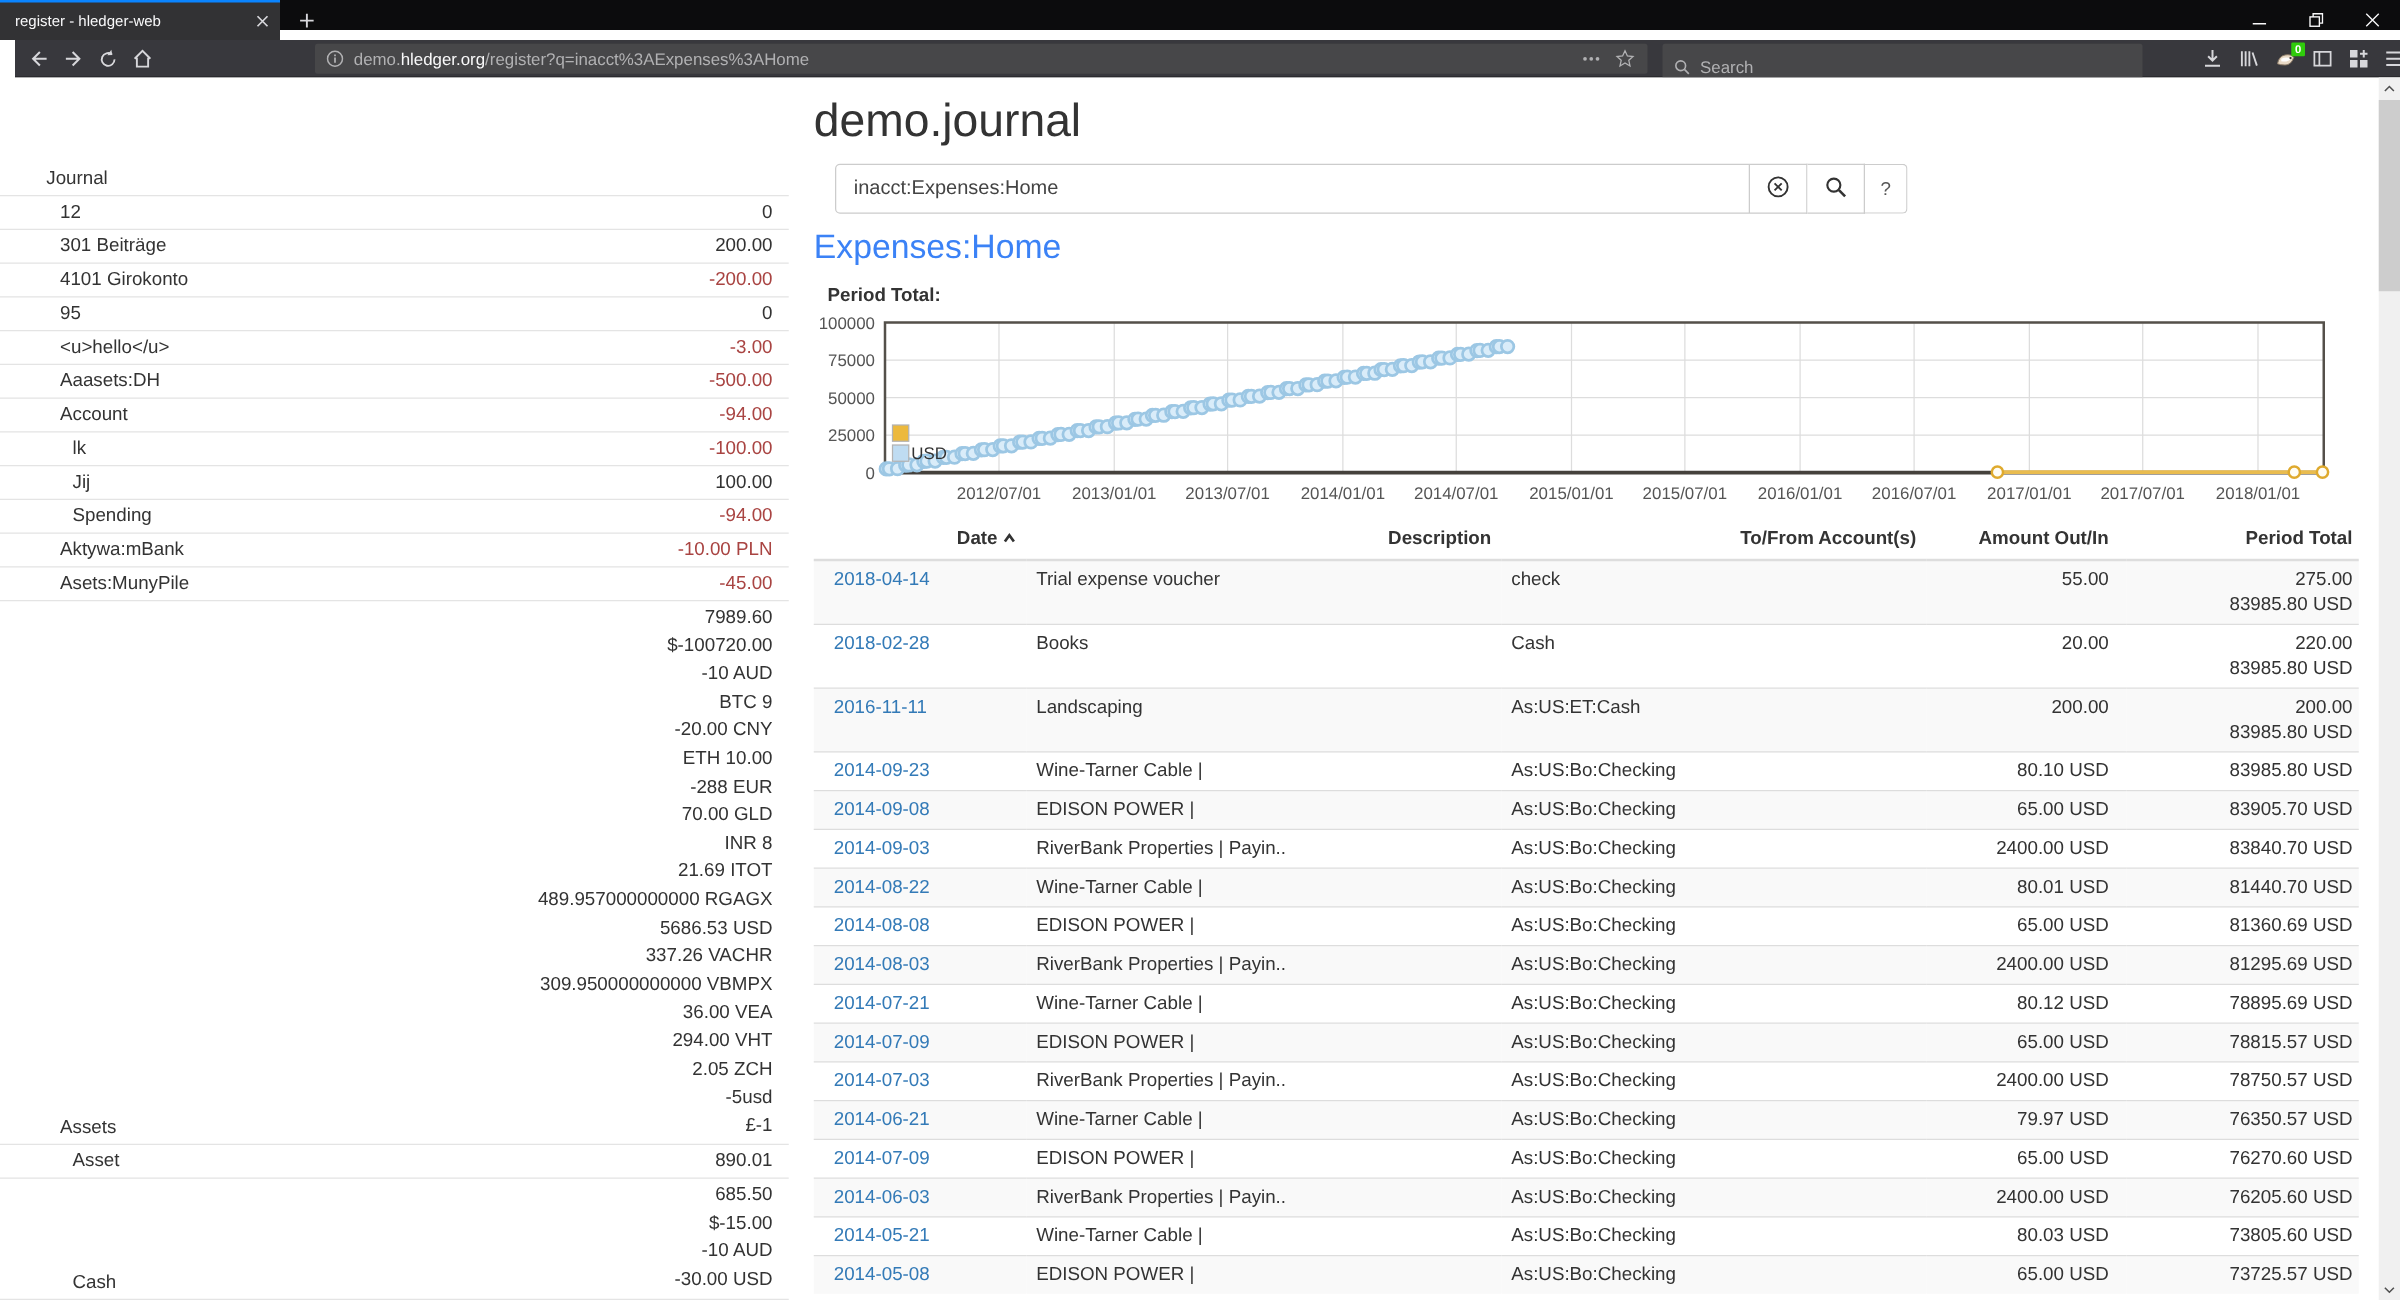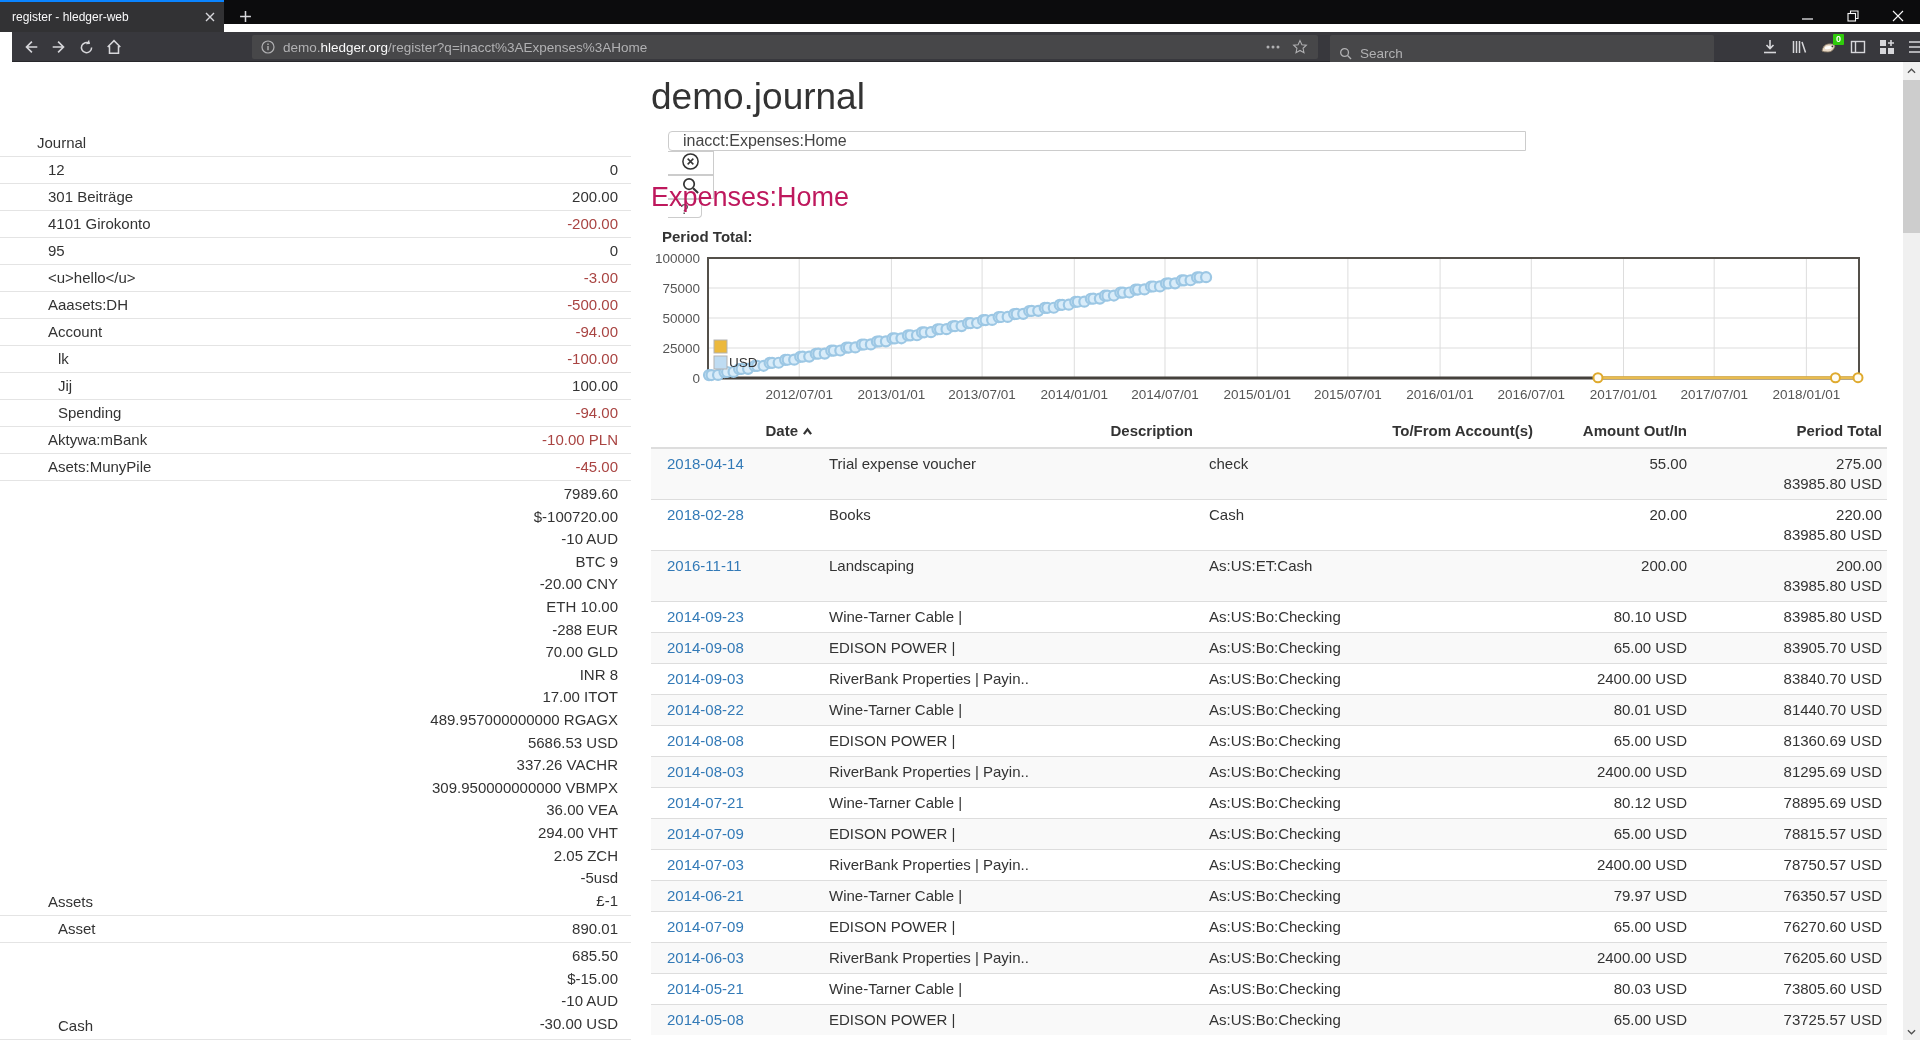--- a/index.html
+++ b/index.html
@@ -41,29 +41,29 @@
   #sidebar { position:absolute; left:0; top:68px; width:631px; font-size:15px; }
   .srow { display:flex; align-items:flex-end; border-bottom:1px solid #e4e4e4; padding:2px 13px 3px 0; }
   .srow .name { flex:1; line-height:21px; color:#333; white-space:nowrap; }
   .srow .amts { text-align:right; line-height:22.6px; color:#333; white-space:nowrap; }
   .srow.single { min-height:26px; }
   .srow.single .amts { line-height:21px; }
   .amt.neg { color:#a94442; }
 
   
   #page-title { position:absolute; left:651px; top:14px; font-size:37px; font-weight:500; color:#333; }
-  #queryform { position:absolute; left:668px; top:69px; width:858px; height:40px; display:flex;flex-direction:column; }
+  #queryform { position:absolute; left:668px; top:69px; width:858px; height:40px; display:flex; }
   #query-input { flex:1; height:40px; border:1px solid #ccc; border-radius:4px 0 0 4px; padding:0 14px;
                  font-size:16px; color:#444; font-family:"Liberation Sans", sans-serif; outline:none; }
   .qbtn { height:40px; background:#fff; border:1px solid #ccc; border-left:none;
           display:flex; align-items:center; justify-content:center; color:#333; cursor:pointer; }
   .qbtn.w46 { width:46px; }
   .qbtn.help { width:34px; border-radius:0 4px 4px 0; font-size:15px; color:#555; }
 
-  #account-heading { position:absolute; left:651px; top:120px; font-size:27px; font-weight:500; color:#be185d; }
+  #account-heading { position:absolute; left:651px; top:120px; font-size:27px; font-weight:500; color:#3b82f6; }
   #chart-label { position:absolute; left:662px; top:166px; font-size:15px; font-weight:bold; color:#333; }
   #chart { position:absolute; left:650px; top:188px; }
 
   
   #register-wrap { position:absolute; left:651px; top:352px; width:1236px; }
   table#register { width:100%; border-collapse:collapse; font-size:15px; color:#333; }
   #register th { text-align:right; font-weight:bold; padding:8px 8px; border-bottom:2px solid #ddd; white-space:nowrap; }
   #register th.r, #register td.r { text-align:right; }
   #register td { padding:5px 8px; border-top:1px solid #ddd; vertical-align:top; line-height:20px; }
   #register tbody tr:nth-child(odd) td { background:#f9f9f9; }
@@ -306,21 +306,21 @@
           <span class="amts">
             <div class="amt">7989.60</div>
             <div class="amt">$-100720.00</div>
             <div class="amt">-10 AUD</div>
             <div class="amt">BTC 9</div>
             <div class="amt">-20.00 CNY</div>
             <div class="amt">ETH 10.00</div>
             <div class="amt">-288 EUR</div>
             <div class="amt">70.00 GLD</div>
             <div class="amt">INR 8</div>
-            <div class="amt">17.00 ITOT</div>
+            <div class="amt">21.69 ITOT</div>
             <div class="amt">489.957000000000 RGAGX</div>
             <div class="amt">5686.53 USD</div>
             <div class="amt">337.26 VACHR</div>
             <div class="amt">309.950000000000 VBMPX</div>
             <div class="amt">36.00 VEA</div>
             <div class="amt">294.00 VHT</div>
             <div class="amt">2.05 ZCH</div>
             <div class="amt">-5usd</div>
             <div class="amt">£-1</div>
           </span>

